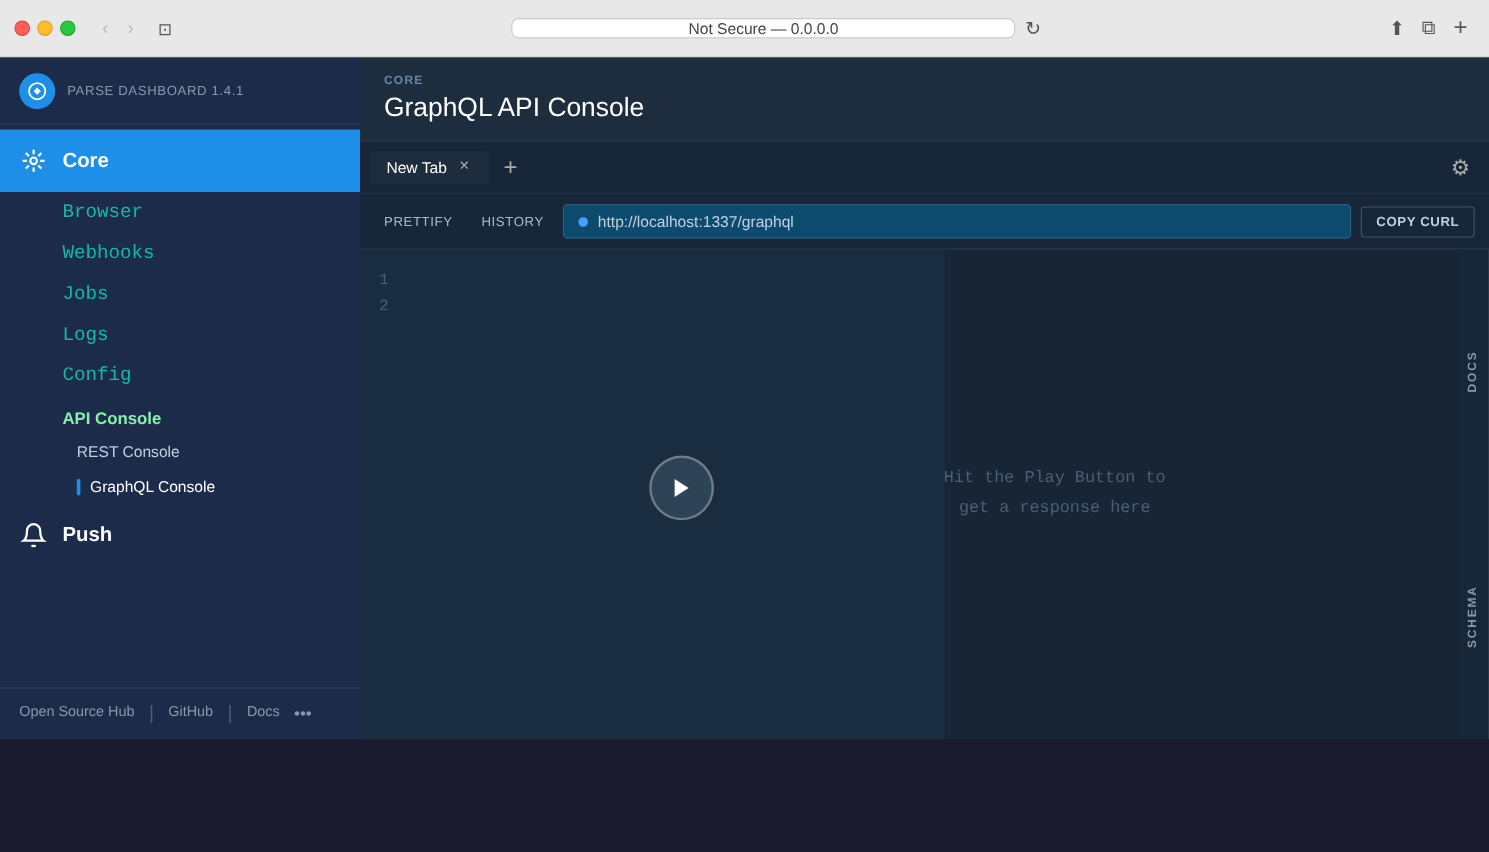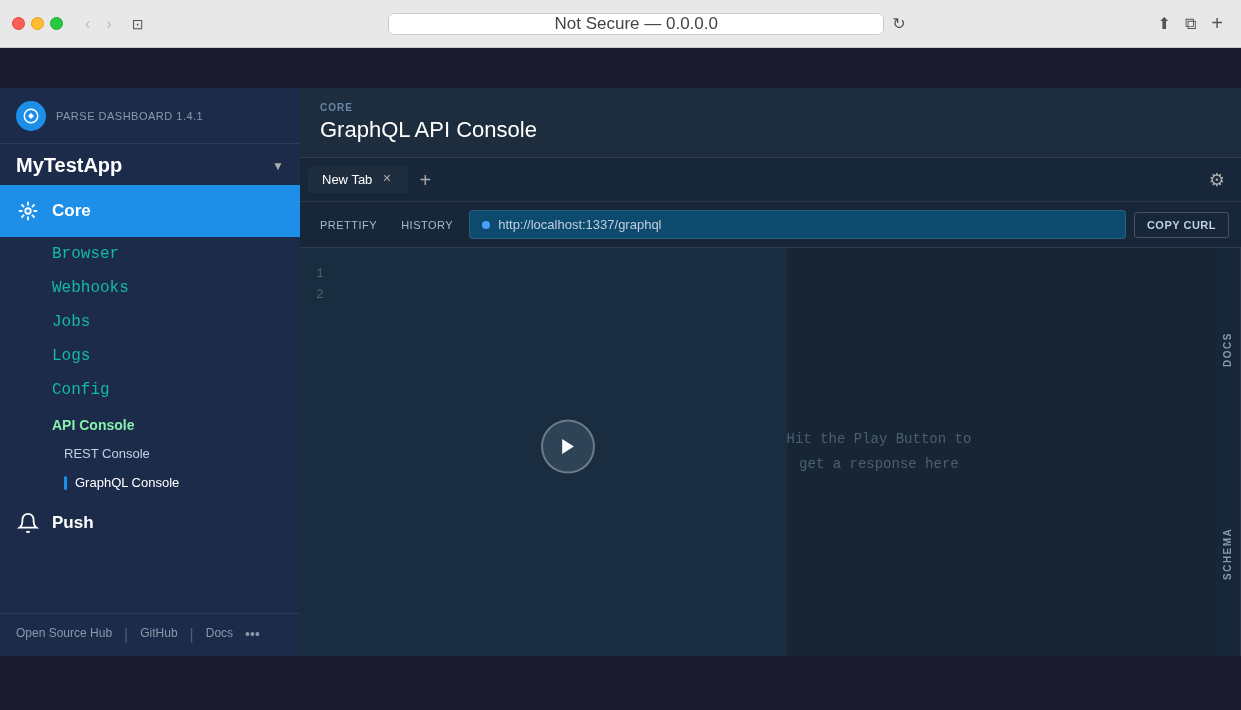--- a/index.html
+++ b/index.html
@@ -23,32 +23,32 @@
     .nav-buttons { display: flex; gap: 4px; margin-left: 8px; }
     .nav-btn { background: none; border: none; color: #666; font-size: 16px; cursor: pointer; padding: 2px 6px; }
     .nav-btn:disabled { color: #bbb; }
     .window-btn { background: none; border: none; color: #555; font-size: 14px; cursor: pointer; padding: 2px 6px; }
     .address-bar-wrap { flex: 1; display: flex; justify-content: center; align-items: center; gap: 8px; }
     .address-bar {
       background: white;
       border: 1px solid #ccc;
       border-radius: 6px;
       padding: 0 16px;
-      font-size: 17px;
+      font-size: 13px;
       color: #444;
-      width: 496px;
+      width: 420px;
       text-align: center;
     }
     .reload-btn { background: none; border: none; font-size: 16px; color: #555; cursor: pointer; }
     .browser-actions { display: flex; gap: 4px; margin-left: 8px; }
     .browser-action-btn { background: none; border: none; font-size: 16px; color: #555; cursor: pointer; padding: 2px 5px; }
     .new-tab-btn { background: none; border: none; font-size: 20px; color: #555; cursor: pointer; padding: 0 6px; }
 
     
-    .app-layout { display: flex; height: 568px; margin-top: 40px; }
+    .app-layout { display: flex; height: 568px; }
 
     
     .sidebar {
       width: 300px;
       min-width: 300px;
       background: #1c2b4a;
       display: flex;
       flex-direction: column;
       height: 100%;
     }
@@ -405,24 +405,20 @@
     <div class="sidebar-header">
       <div class="parse-logo">
         <svg width="18" height="18" viewBox="0 0 24 24" fill="white">
           <circle cx="12" cy="12" r="9" fill="none" stroke="white" stroke-width="2"></circle>
           <path d="M8 12 L12 8 L16 12 L12 16 Z" fill="white"></path>
         </svg>
       </div>
       <span class="sidebar-header-text">PARSE DASHBOARD 1.4.1</span>
     </div>
 
-    <div class="app-name-row">
-      <span class="app-name">MyTestApp</span>
-      <span class="app-dropdown-icon">▼</span>
-    </div>
 
     <div class="sidebar-nav">
 
       <div class="nav-section-item active">
         <div class="nav-icon">
           <svg width="22" height="22" viewBox="0 0 24 24" fill="none" stroke="white" stroke-width="2">
             <circle cx="12" cy="12" r="3"></circle>
             <path d="M12 2v4M12 18v4M4.93 4.93l2.83 2.83M16.24 16.24l2.83 2.83M2 12h4M18 12h4M4.93 19.07l2.83-2.83M16.24 7.76l2.83-2.83"></path>
           </svg>
         </div>

